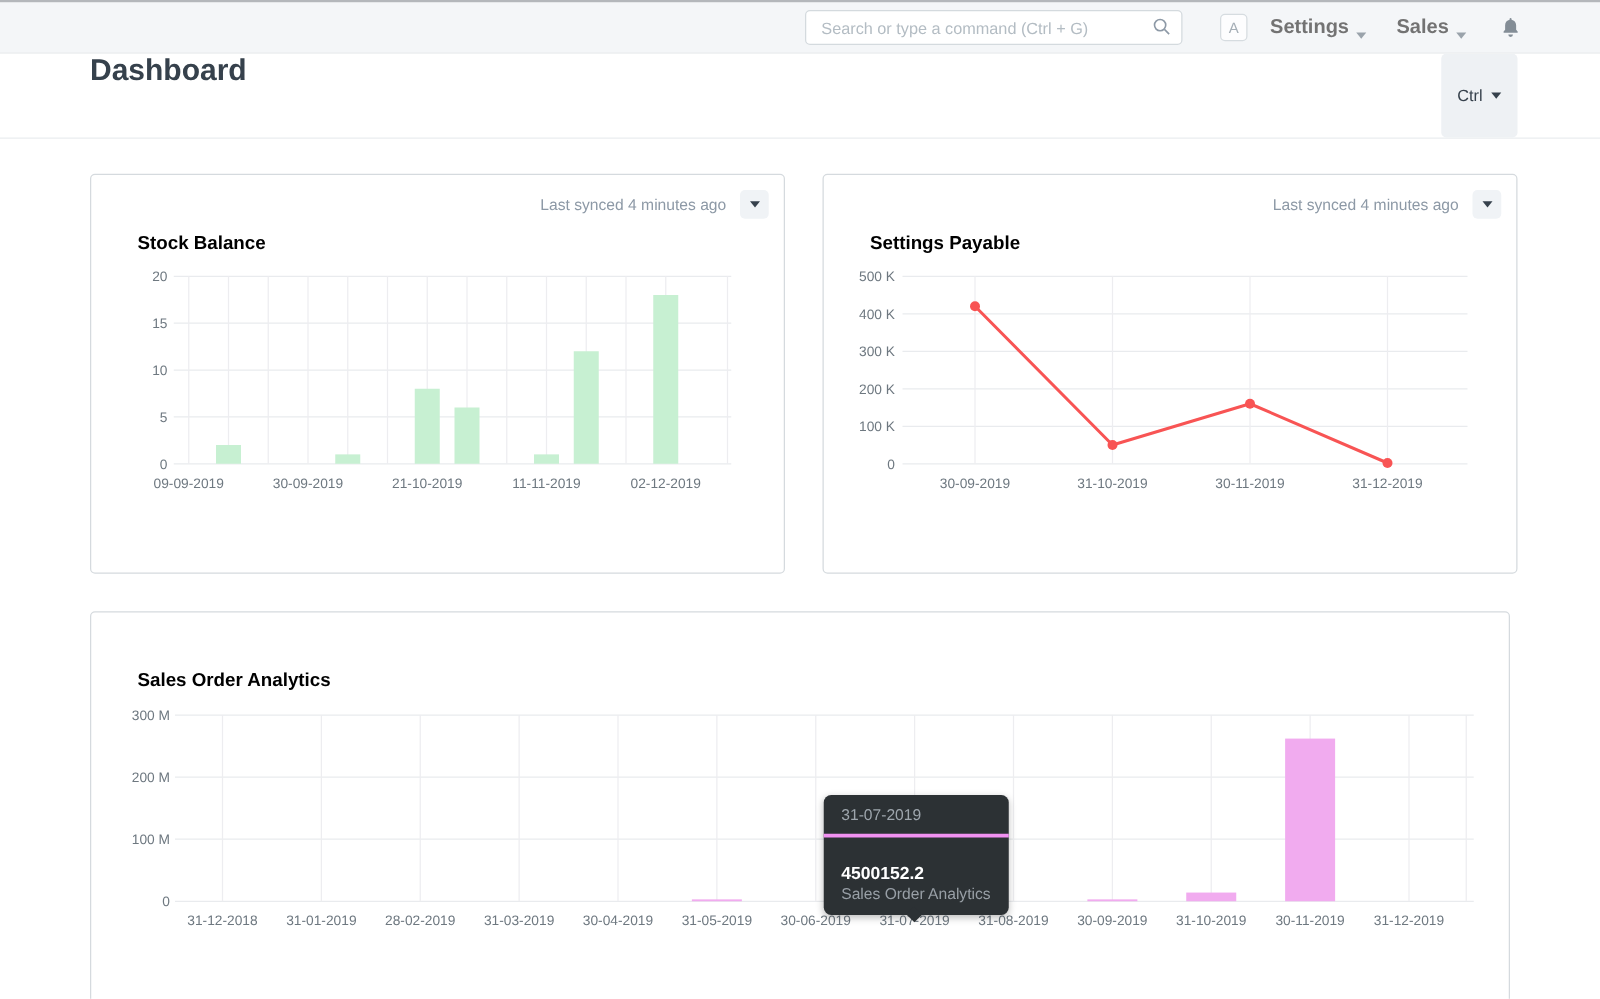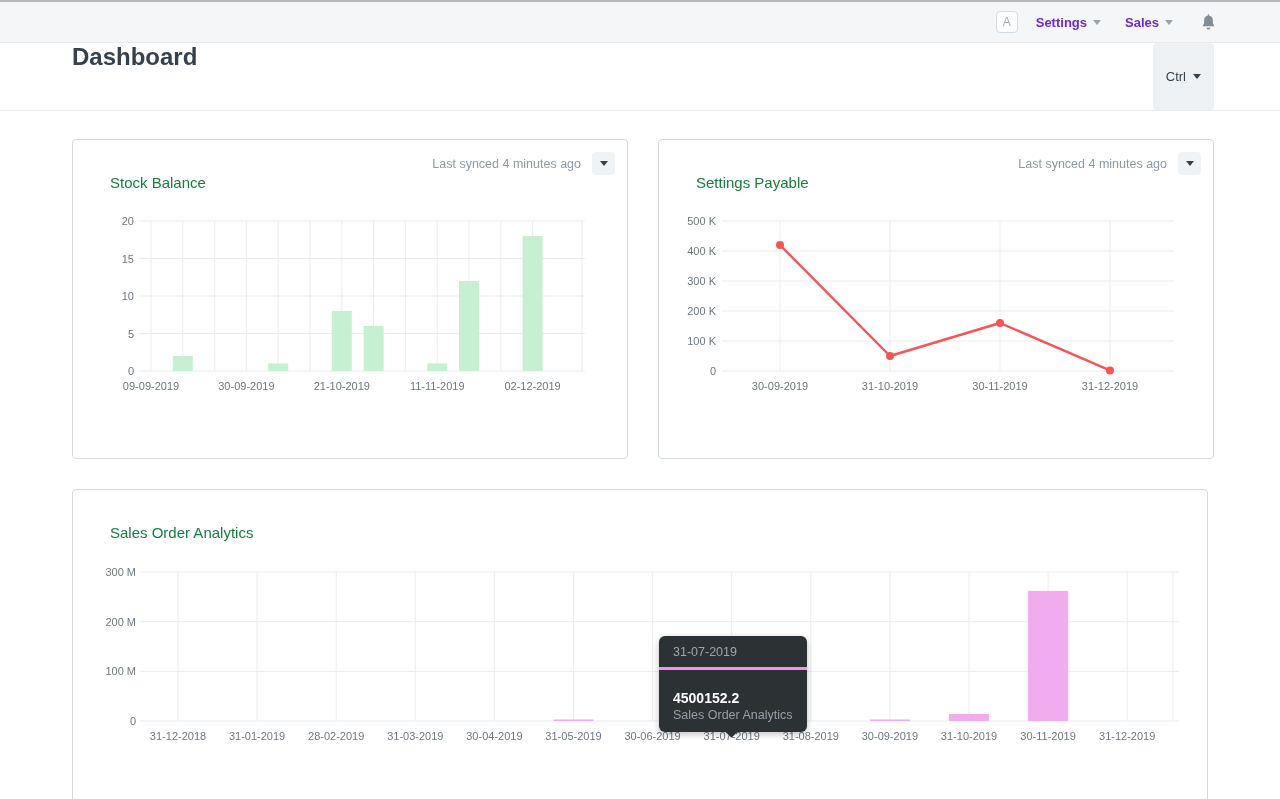--- a/index.html
+++ b/index.html
@@ -14,22 +14,22 @@
     justify-content:flex-end; }
   .search-wrap { position:relative; width:302px; margin-right:30px; }
   .search-wrap input { width:100%; height:28px; border:1px solid #d4dade; border-radius:4px;
     background:#fff; padding:0 32px 0 12px; font-size:13px; color:#36414c; outline:none;
     font-family:"Liberation Sans", sans-serif; }
   .search-wrap input::placeholder { color:#b3bcc3; }
   .search-icon { position:absolute; right:9px; top:6px; }
   .avatar { width:22px; height:22px; border:1px solid #d6dce0; border-radius:4px; background:#fdfdfe;
     display:flex; align-items:center; justify-content:center; font-size:12px; color:#a5aeb6;
     margin-right:18px; }
-  .nav-link { display:flex; align-items:center; gap:6px; font-size:13px; font-weight:700;
-    color:#6d28d9; margin-right:24px; cursor:pointer; }
+  .nav-link { display:flex; align-items:flex-end; gap:6px; font-size:16px; font-weight:700;
+    color:#737373; margin-right:24px; cursor:pointer; }
   .caret { width:0; height:0; border-left:4px solid transparent; border-right:4px solid transparent;
     border-top:5px solid #9aa3ab; }
   .bell { margin-left:4px; cursor:pointer; display:flex; }
 
   
   .page-head { height:68px; border-bottom:1px solid #eaedef; display:flex; 
     padding:0 66px 0 72px; background:#fff; }
   .page-head h1 { font-size:24px; font-weight:700; color:#36414c; flex:1; }
   .menu-btn { background:#eef1f4; border:none; border-radius:4px; padding:8px 13px;
     font-size:13px; font-weight:500; color:#36414c; display:flex; align-items:center; gap:7px;
@@ -40,40 +40,49 @@
   .main { padding:28px 66px 0 72px; }
   .row { display:flex; gap:30px; margin-bottom:30px; }
   .card { position:relative; background:#fff; border:1px solid #d5dade; border-radius:4px; }
   .card.small { width:556px; height:320px; }
   .card.wide  { width:1136px; height:400px; }
   .card-head { position:absolute; top:12px; right:12px; display:flex; align-items:center; gap:11px; }
   .sync { font-size:12.5px; color:#8d99a6; }
   .dd-btn { width:23px; height:23px; background:#f0f3f6; border:none; border-radius:4px;
     display:flex; align-items:center; justify-content:center; cursor:pointer; }
   .dd-btn .caret { border-top-color:#36414c; border-left-width:4px; border-right-width:4px; }
-  .card-title { position:absolute; top:34px; left:37px; font-size:15px; font-weight:400; color:#15803d; }
+  .card-title { position:absolute; top:46px; left:37px; font-size:15px; font-weight:700; color:#000000; }
   svg.chart { position:absolute; left:20px; top:67px; overflow:visible; }
 
   
   .tooltip { position:absolute; left:586px; top:146px; width:148px; background:#2c3134;
     border-radius:6px; z-index:6; box-shadow:0 2px 6px rgba(0,0,0,.25); }
   .tooltip::after { content:""; position:absolute; bottom:-4px; left:68px; width:9px; height:9px;
     background:#2c3134; transform:rotate(45deg); }
   .tt-title { padding:9px 14px 8px; font-size:12.5px; color:#9ea6ad; }
   .tt-divider { height:3px; width:100%; }
   .tt-value { padding:20px 14px 1px; font-size:14px; font-weight:700; color:#ffffff; }
   .tt-label { padding:1px 14px 10px; font-size:12.5px; color:#989fa6; }
 </style>
 </head>
 <body>
 
 <div class="topstrip"></div>
 
 <nav class="navbar">
   <div class="nav-inner">
+    <div class="search-wrap">
+      <input type="text" placeholder="Search or type a command (Ctrl + G)" style="">
+      <span class="search-icon">
+        <svg width="15" height="15" viewBox="0 0 16 16">
+          <circle cx="6.5" cy="6.5" r="4.8" fill="none" stroke="#8d99a6" stroke-width="1.4"></circle>
+          <line x1="10.2" y1="10.2" x2="14.2" y2="14.2" stroke="#8d99a6" stroke-width="1.4"></line>
+        </svg>
+      </span>
+    </div>
     <div class="avatar">A</div>
     <div class="nav-link">
       <span>Settings</span>
       <span class="caret"></span>
     </div>
     <div class="nav-link">
       <span>Sales</span>
       <span class="caret"></span>
     </div>
     <span class="bell">

